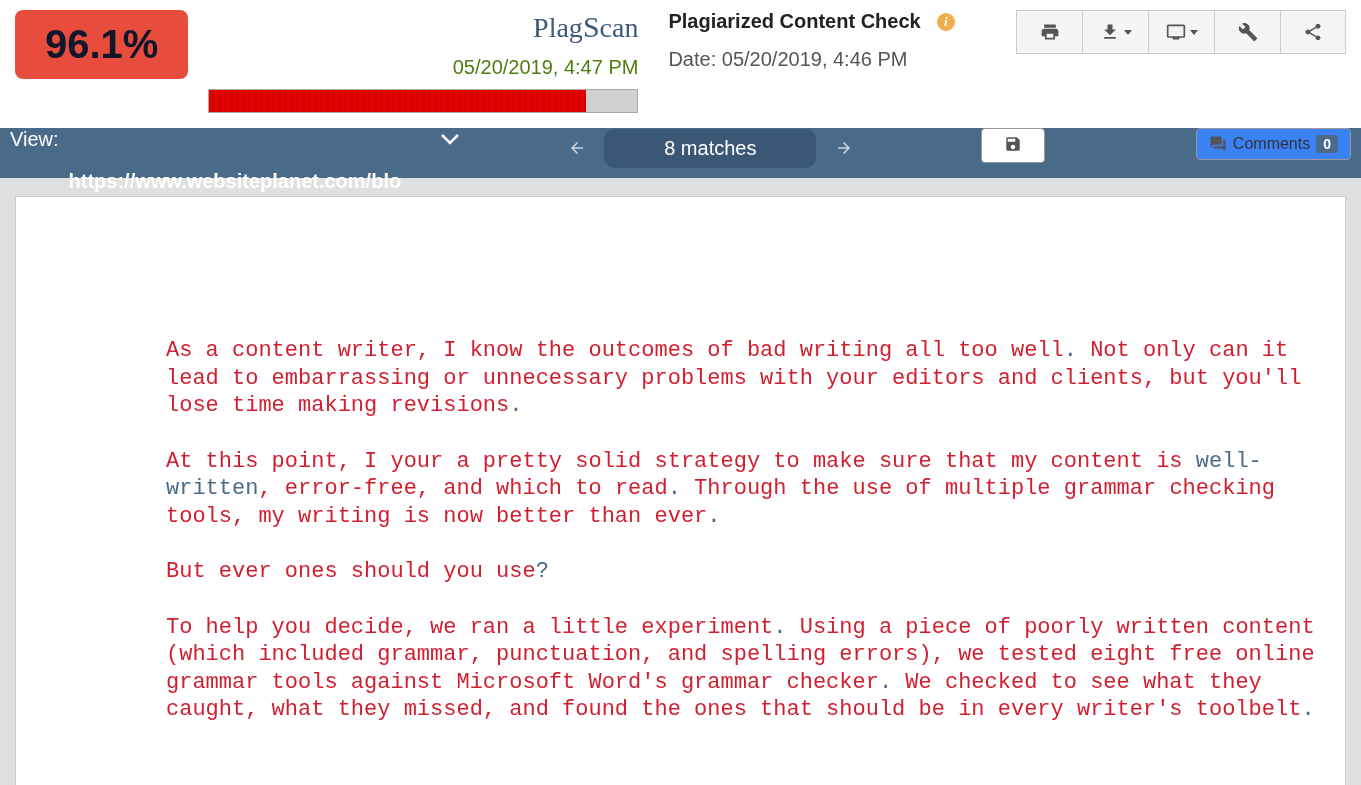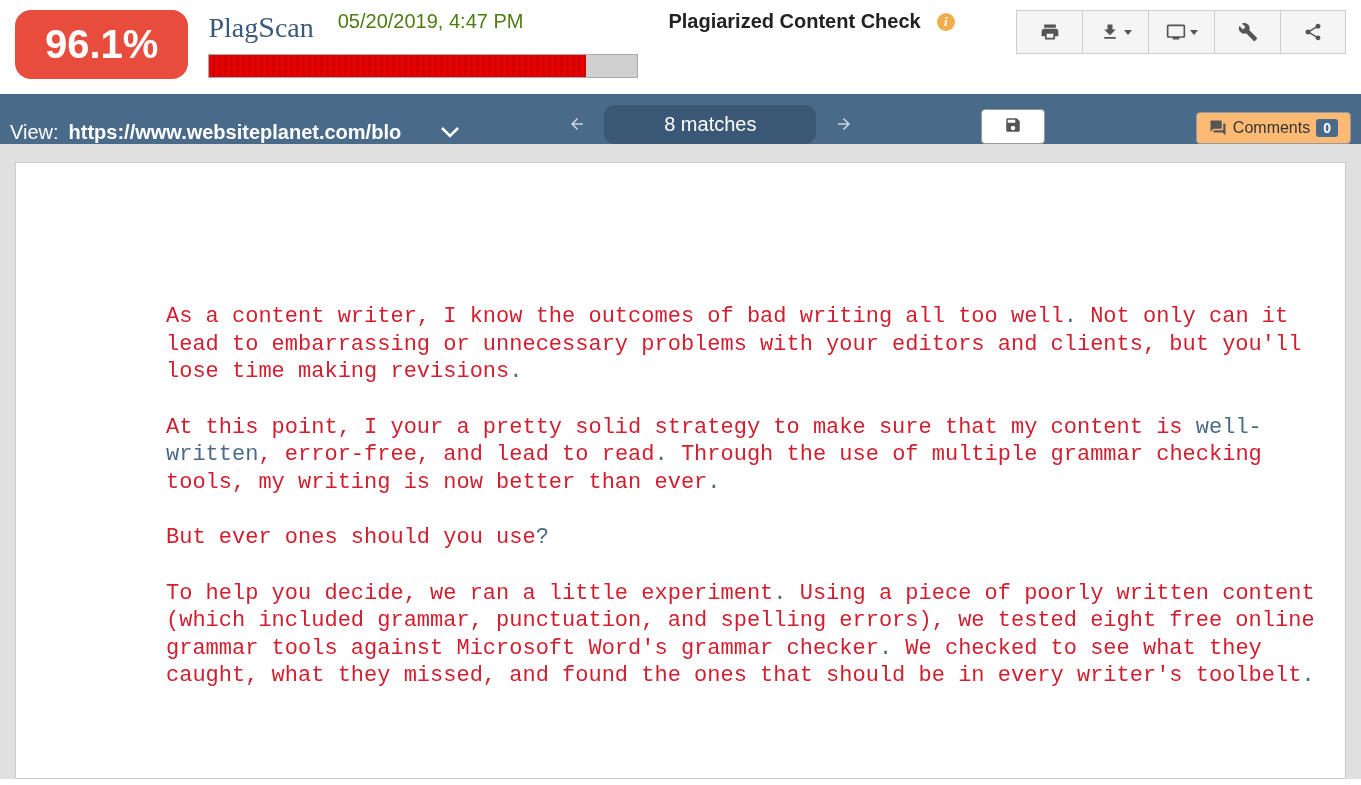--- a/index.html
+++ b/index.html
@@ -1,44 +1,44 @@
 <!DOCTYPE html>
 <html><head>
 <meta charset="utf-8">
 <style>
 * { margin: 0; padding: 0; box-sizing: border-box; }
 body { font-family: Arial, Helvetica, sans-serif; font-size: 14px; color: #333; background: #fff; width: 1361px; }
 .header-top { display: flex; align-items: flex-start; padding: 10px 15px 15px 15px; gap: 20px; }
-.percentage-badge { background: #e74c3c; color: #ffffff; font-size: 40px; font-weight: bold; padding: 12px 30px; border-radius: 16px; }
+.percentage-badge { background: #e74c3c; color: #0f172a; font-size: 40px; font-weight: bold; padding: 12px 30px; border-radius: 8px; }
 .logo-section { display: flex; flex-direction: column; gap: 10px; }
-.logo-row { display: flex; align-items: flex-start; gap: 24px; }
+.logo-row { display: flex; align-items: flex-end; gap: 12px; flex-direction: column; }
 .logo-text { font-family: Georgia, serif; font-size: 28px; color: #3b5a7a; font-weight: normal; }
 .logo-text .highlight { font-size: 30px; }
 .timestamp { font-size: 20px; color: #4d7c0f; }
 .progress-bar { width: 430px; height: 24px; background: #d0d0d0; border: 1px solid #aaa; position: relative; }
 .progress-fill { height: 100%; background: repeating-linear-gradient(90deg, #e60000 0, #e60000 3px, #d40000 3px, #d40000 6px); }
 .title-section { display: flex; flex-direction: column; gap: 15px; margin-left: 10px; }
 .title-row { display: flex; align-items: center; gap: 16px; font-size: 20px; font-weight: bold; color: #222; }
 .info-icon { display: inline-flex; width: 18px; height: 18px; background: #f0ad4e; border-radius: 50%; color: #fff; font-weight: bold; font-size: 13px; align-items: center; justify-content: center; font-style: italic; font-family: Georgia, serif; }
 .date-row { font-size: 20px; color: #555; }
 .toolbar-icons { margin-left: auto; display: flex; }
 .toolbar-btn { width: 66px; height: 44px; border: 1px solid #ccc; background: #f5f5f5; display: flex; align-items: center; justify-content: center; cursor: pointer; border-right: none; }
 .toolbar-btn:last-child { border-right: 1px solid #ccc; }
 .toolbar-btn svg { width: 20px; height: 20px; fill: #555; }
 .caret-sm { width: 0; height: 0; border-left: 4px solid transparent; border-right: 4px solid transparent; border-top: 5px solid #555; margin-left: 4px; }
-.blue-bar { background: #4a6a8a; color: #fff; display: flex; align-items: flex-end; height: 50px; padding: 0 10px; gap: 10px; }
+.blue-bar { background: #4a6a8a; color: #fff; display: flex; align-items: flex-start; height: 50px; padding: 0 10px; gap: 10px; }
 .view-label { font-size: 20px; }
 .view-url { font-size: 20px; font-weight: bold; margin-top: 42px; }
 .dropdown-caret { margin-left: 30px; font-size: 20px; cursor: pointer; }
 .nav-group { display: flex; align-items: center; margin-left: 80px; gap: 0; }
 .nav-arrow { width: 55px; height: 40px; display: flex; align-items: center; justify-content: center; cursor: pointer; font-size: 22px; color: #cdd6e0; }
 .matches-pill { background: #3a5876; padding: 8px 60px; font-size: 20px; border-radius: 11px; }
 .save-btn { background: #fff; border: 1px solid #999; border-radius: 4px; padding: 6px 22px; margin-left: 100px; cursor: pointer; }
 .save-btn svg { width: 18px; height: 18px; fill: #555; }
-.comments-btn { margin-left: auto; background: #fdba74; border: 1px solid #999; border-radius: 4px; padding: 6px 12px; display: flex; align-items: center; gap: 6px; cursor: pointer; color: #333; font-size: 16px; }
+.comments-btn { margin-left: auto; background: #3b82f6; border: 1px solid #999; border-radius: 4px; padding: 6px 12px; display: flex; align-items: center; gap: 6px; cursor: pointer; color: #333; font-size: 16px; }
 .comments-badge { background: #4a6a8a; color: #fff; border-radius: 3px; padding: 1px 7px; font-size: 14px; font-weight: bold; }
 .document-area { background: #e0e0e0; padding: 18px 15px 0 15px; }
 .document-page { background: #ffffff; border: 1px solid #ccc; padding: 140px 20px 60px 150px; min-height: 610px; }
 .doc-text { font-family: "Courier New", monospace; font-size: 22px; line-height: 1.25; color: #d02030; }
 .doc-text .punct { color: #4a6a8a; }
 .doc-text .alt { color: #4a6a8a; }
 .para { margin-bottom: 28px; }
 </style>
 </head>
 <body>
@@ -54,20 +54,21 @@
     <div class="progress-bar">
       <div class="progress-fill" style="width:88%"></div>
     </div>
   </div>
 
   <div class="title-section">
     <div class="title-row">
       <span>Plagiarized Content Check</span>
       <span class="info-icon">i</span>
     </div>
+    <div class="date-row">Date: 05/20/2019, 4:46 PM</div>
   </div>
 
   <div class="toolbar-icons">
     <div class="toolbar-btn">
       <svg viewBox="0 0 24 24">
           <path d="M19 8H5c-1.66 0-3 1.34-3 3v6h4v4h12v-4h4v-6c0-1.66-1.34-3-3-3zM16 19H8v-5h8v5zM19 3H5v4h14V3z"></path>
         </svg>
     </div>
     <div class="toolbar-btn">
       <svg viewBox="0 0 24 24">
@@ -131,21 +132,21 @@
     <span class="comments-badge">0</span>
   </button>
 </div>
 
 <div class="document-area">
   <div class="document-page">
     <div class="doc-text">
 
       <div class="para"><span>As a content writer, I know the outcomes of bad writing all too well</span><span class="punct">.</span><span> Not only can it lead to embarrassing or unnecessary problems with your editors and clients, but you'll lose time making revisions</span><span class="punct">.</span></div>
 
-      <div class="para"><span>At this point, I your a pretty solid strategy to make sure that my content is </span><span class="alt">well-written</span><span>, error-free, and lead to read</span><span class="punct">.</span><span> Through the use of multiple grammar checking tools, my writing is now better than ever</span><span class="punct">.</span></div>
+      <div class="para"><span>At this point, I your a pretty solid strategy to make sure that my content is </span><span class="alt">well-written</span><span>, error-free, and which to read</span><span class="punct">.</span><span> Through the use of multiple grammar checking tools, my writing is now better than ever</span><span class="punct">.</span></div>
 
       <div class="para"><span>But ever ones should you use</span><span class="punct">?</span></div>
 
       <div class="para"><span>To help you decide, we ran a little experiment</span><span class="punct">.</span><span> Using a piece of poorly written content (which included grammar, punctuation, and spelling errors), we tested eight free online grammar tools against Microsoft Word's grammar checker</span><span class="punct">.</span><span> We checked to see what they caught, what they missed, and found the ones that should be in every writer's toolbelt</span><span class="punct">.</span></div>
 
     </div>
   </div>
 </div>
 
 </body></html>

